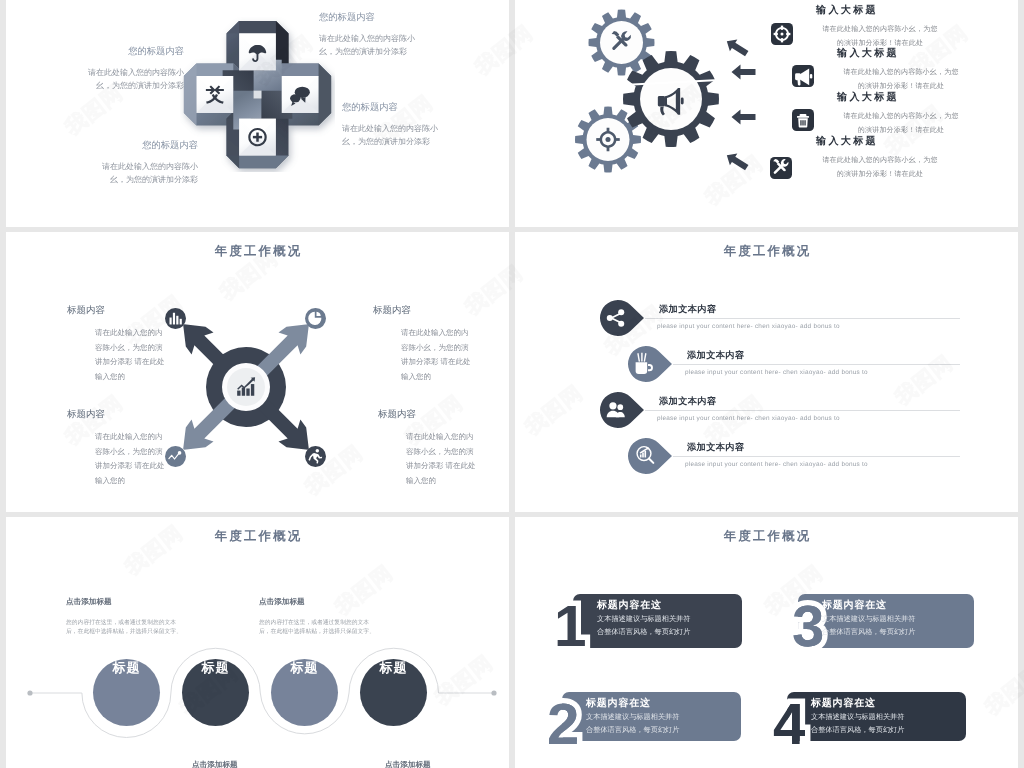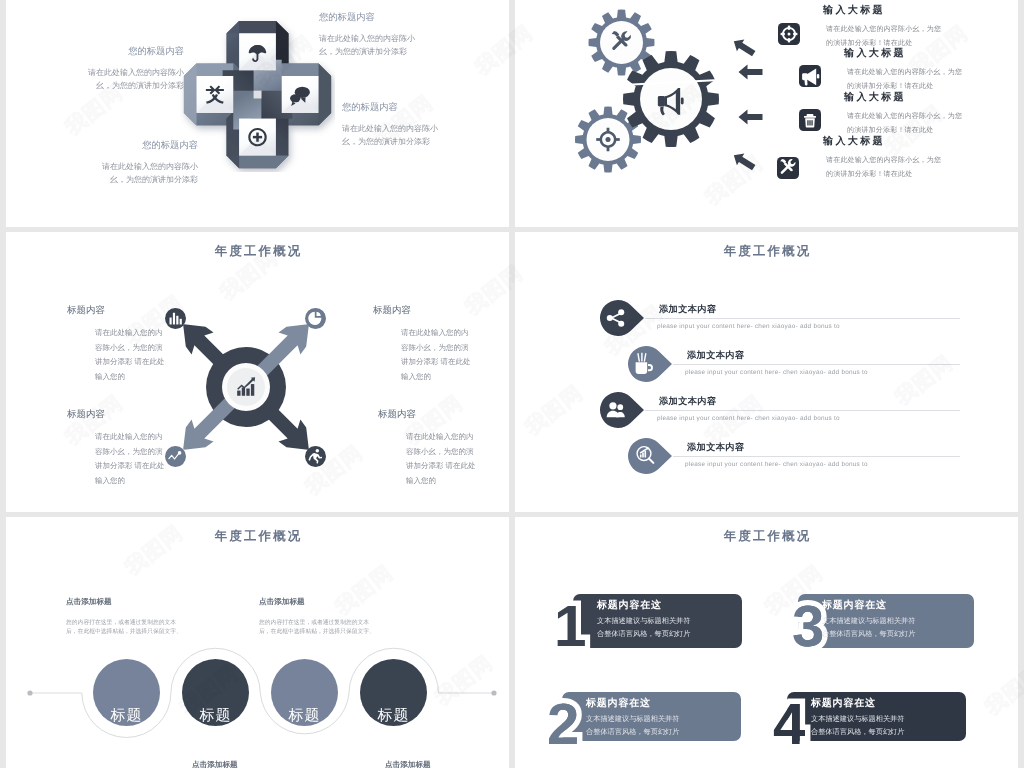--- a/index.html
+++ b/index.html
@@ -19,21 +19,21 @@
 
 .s1-tx{position:absolute;}
 .s1h{color:#8591a3;font-size:9.3px;margin-bottom:8px;}
 .s1b{color:#8d939d;font-size:8px;line-height:1.65;}
 .s1-t1{left:313px;top:11px;width:96px;text-align:left;}
 .s1-t2{left:336px;top:101px;width:108px;text-align:left;}
 .s1-t3{left:96px;top:139px;width:96px;text-align:right;}
 .s1-t4{left:70px;top:45px;width:108px;text-align:right;}
 
 
-.s2-list{position:absolute;left:211px;top:0px;width:290px;height:227px;}
+.s2-list{position:absolute;left:204px;top:0px;width:290px;height:227px;text-align:center;}
 .s2-arrow{position:absolute;width:26px;height:19px;}
 .s2-ic{position:absolute;width:22px;height:22px;background:#2b323d;border-radius:4.5px;}
 .s2-ic svg{width:22px;height:22px;display:block;}
 .s2h{position:absolute;font-size:10px;font-weight:bold;color:#2b323d;letter-spacing:2.4px;white-space:nowrap;font-family:"Liberation Serif",serif;}
 .s2b{position:absolute;font-size:7px;color:#85898f;line-height:2.0;letter-spacing:0.2px;}
 
 
 .s3t{top:11px;font-size:12.4px;}
 .s3c{position:absolute;width:20.8px;height:20.8px;border-radius:50%;}
 .s3c svg{width:20.8px;height:20.8px;display:block;}
@@ -64,42 +64,42 @@
 .s4row .s4line{left:46px;top:19px;}
 .s4row .s4b{left:58px;top:24px;}
 .s4r1 .s4line{width:315px;}
 .s4r2 .s4line{width:287px;}
 .s4r3 .s4line{width:315px;}
 .s4r4 .s4line{width:287px;}
 
 
 .s5t{top:11px;font-size:12.4px;}
 .s5wave{position:absolute;left:0;top:0;width:503px;height:251px;}
-.s5c{position:absolute;width:67px;height:67px;border-radius:50%;display:flex;align-items:flex-end;justify-content:center;color:#fff;font-size:15px;font-weight:normal;letter-spacing:1px;}
+.s5c{position:absolute;width:67px;height:67px;border-radius:50%;display:flex;align-items:flex-start;justify-content:center;color:#fff;font-size:13px;font-weight:bold;letter-spacing:1px;}
 .s5c1{left:87px;top:142px;background:#77839a;}
 .s5c2{left:176px;top:142px;background:#3a4350;}
 .s5c3{left:265px;top:142px;background:#77839a;}
 .s5c4{left:354px;top:142px;background:#3a4350;}
 .s5tx{position:absolute;width:116px;}
 .s5h{font-size:7.6px;font-weight:bold;color:#666f7c;margin-bottom:11px;}
 .s5b{font-size:5.8px;color:#9ba0a7;line-height:1.6;}
 .s5x1{left:60px;top:80px;}
 .s5x2{left:253px;top:80px;}
 .s5x3{left:186px;top:243px;}
 .s5x4{left:379px;top:243px;}
 
 
 .s6t{top:11px;font-size:12.4px;}
 .s6svg{position:absolute;left:0;top:0;width:503px;height:251px;}
 .snum{font-size:58px;font-weight:bold;font-family:"Liberation Sans",sans-serif;}
 .mk{font-size:58px;font-weight:bold;font-family:"Liberation Sans",sans-serif;fill:#000;stroke:#000;stroke-width:11;paint-order:stroke;}
 .mw{font-size:58px;font-weight:bold;font-family:"Liberation Sans",sans-serif;fill:#fff;}
 .s6item{position:absolute;}
 .s6h{position:absolute;left:24px;top:4px;font-size:10px;font-weight:bold;color:#fff;white-space:nowrap;letter-spacing:0.8px;font-family:"Liberation Serif",serif;}
-.s6b{position:absolute;left:24px;top:20px;font-size:7.2px;color:#dfe3e8;line-height:1.85;width:96px;font-family:Liberation Sans, sans-serif;}
+.s6b{position:absolute;left:24px;top:20px;font-size:7.2px;color:#dfe3e8;line-height:1.85;width:96px;font-family:Liberation Mono, monospace;}
 .s6i1{left:58px;top:77px;}
 .s6i2{left:47px;top:175px;}
 .s6i3{left:283px;top:77px;}
 .s6i4{left:272px;top:175px;}
 
 
 
 .wmlayer{position:absolute;left:0;top:0;width:1024px;height:768px;pointer-events:none;overflow:hidden;}
 .wmitem{position:absolute;transform:rotate(-38deg);transform-origin:0 0;font-size:21px;font-weight:bold;letter-spacing:1px;color:transparent;-webkit-text-stroke:1.0px rgba(0,0,0,0.022);white-space:nowrap;}
 

